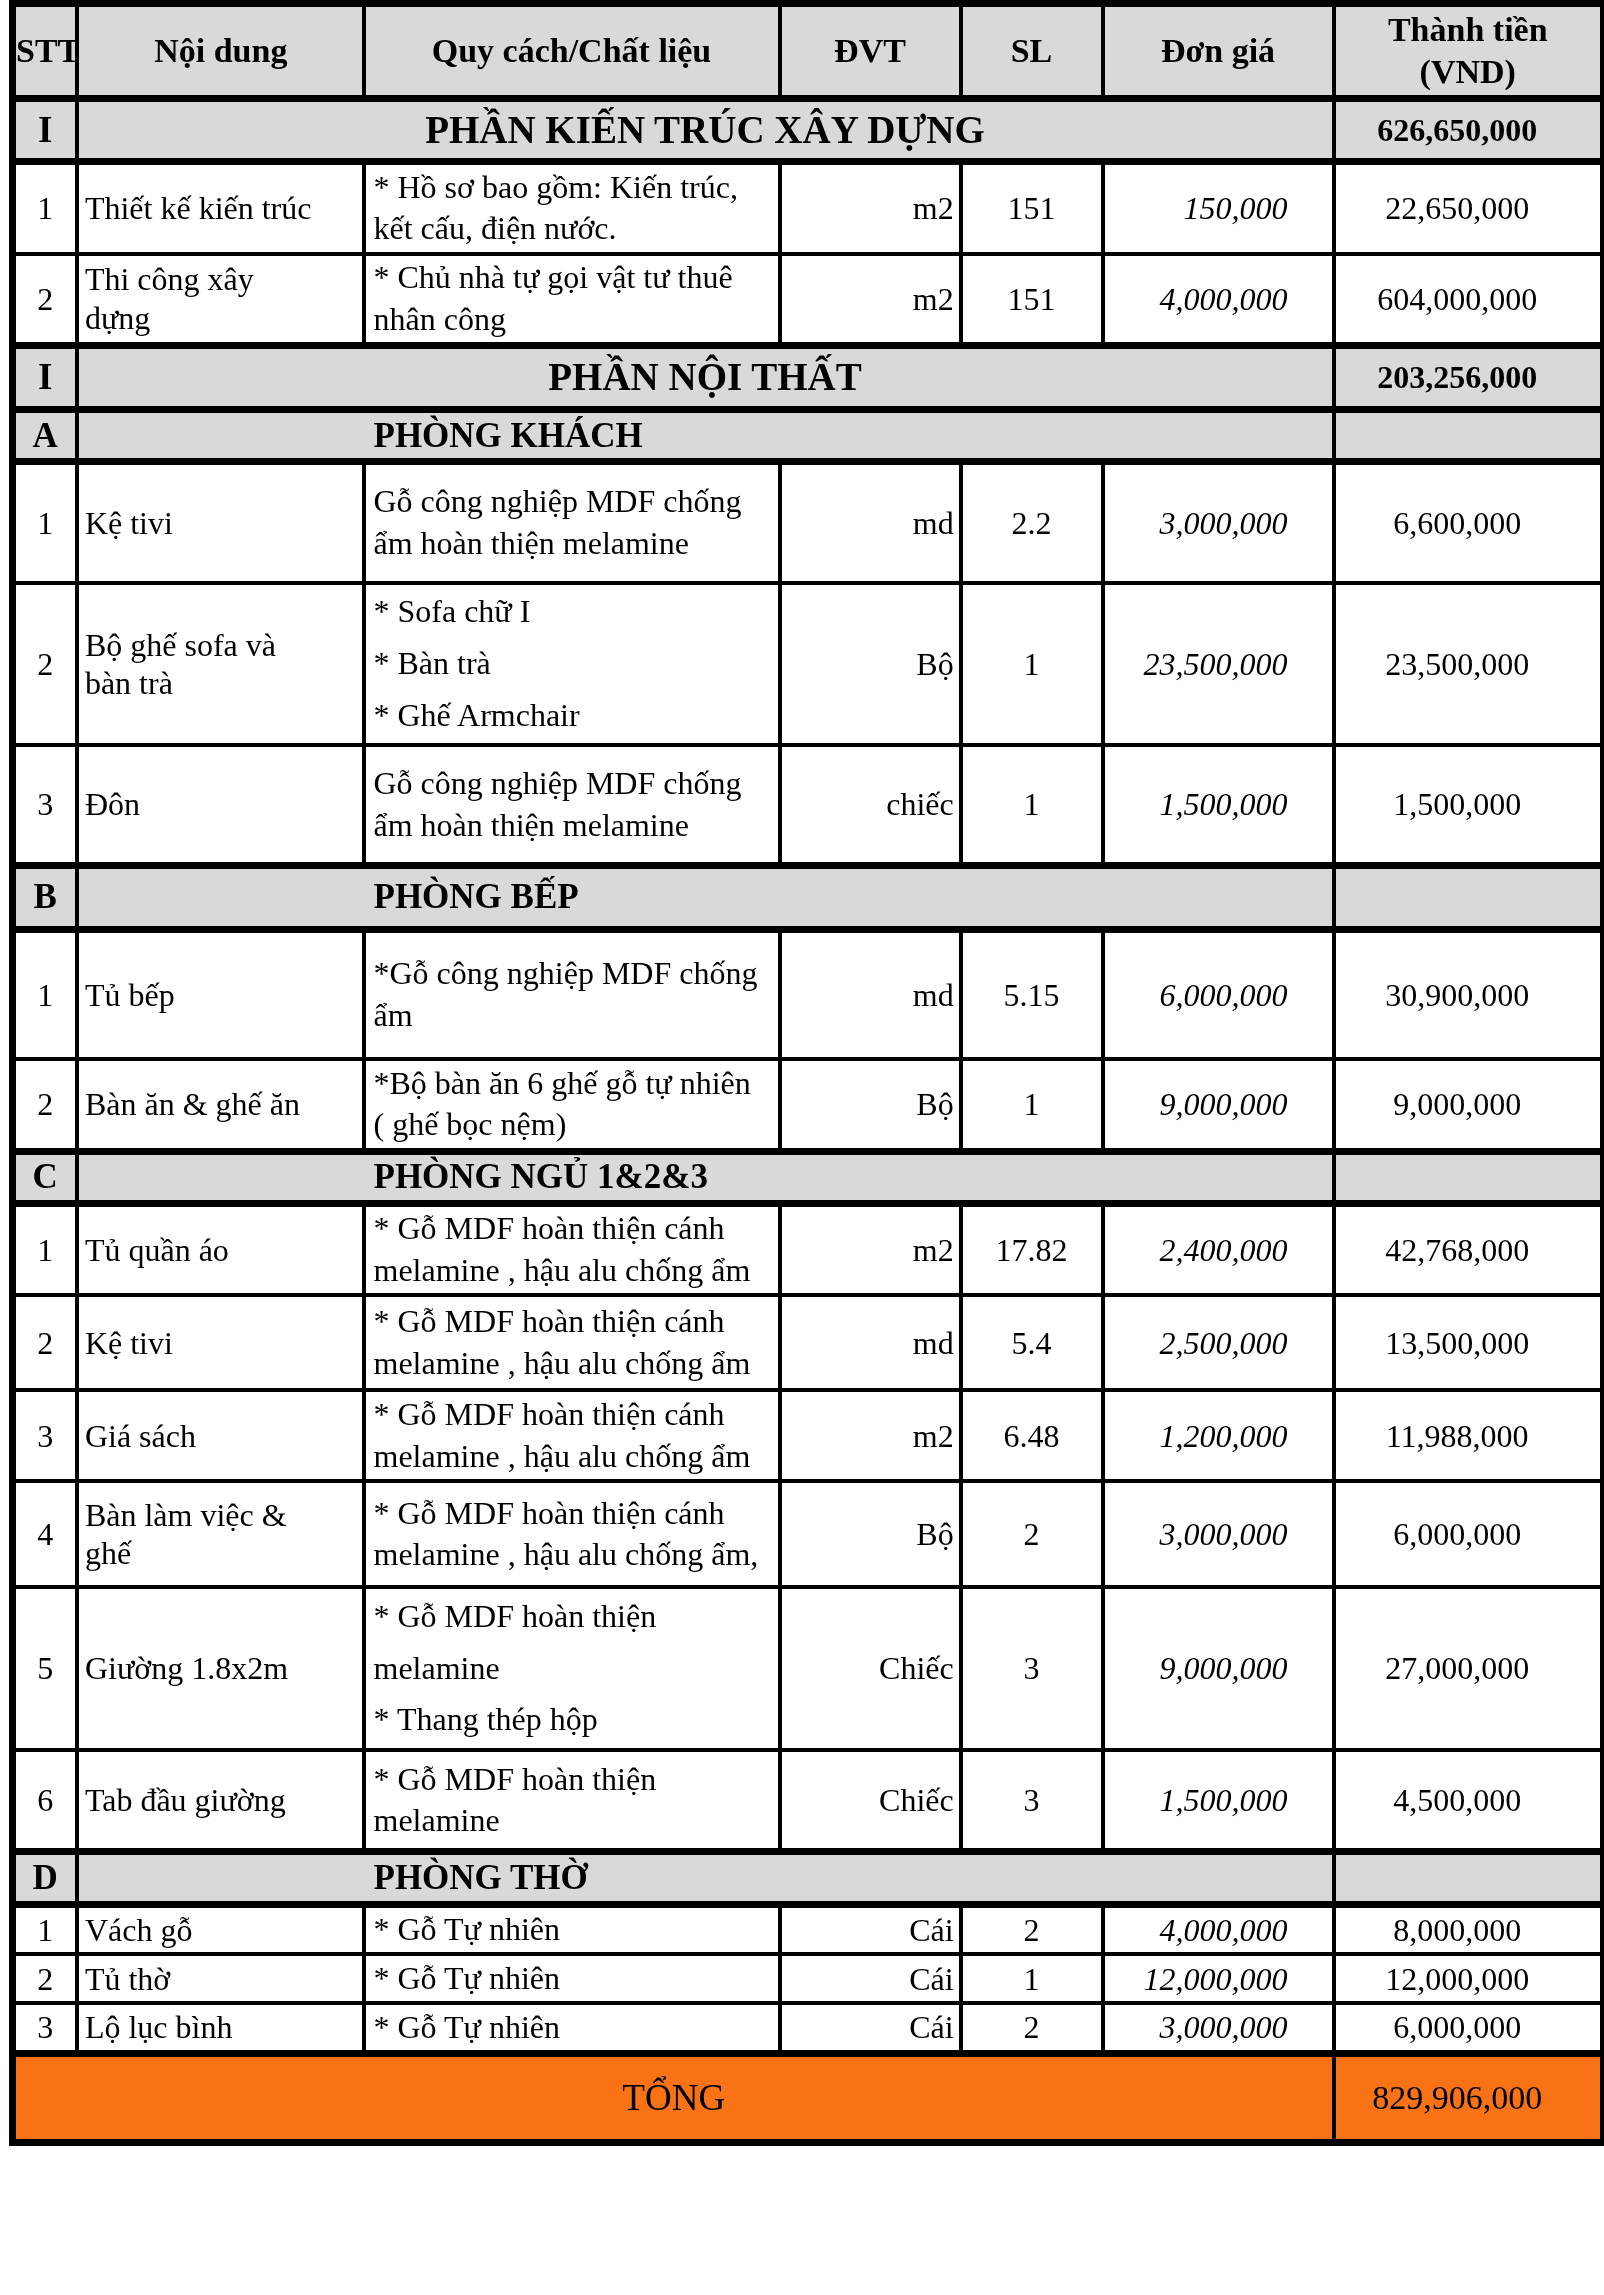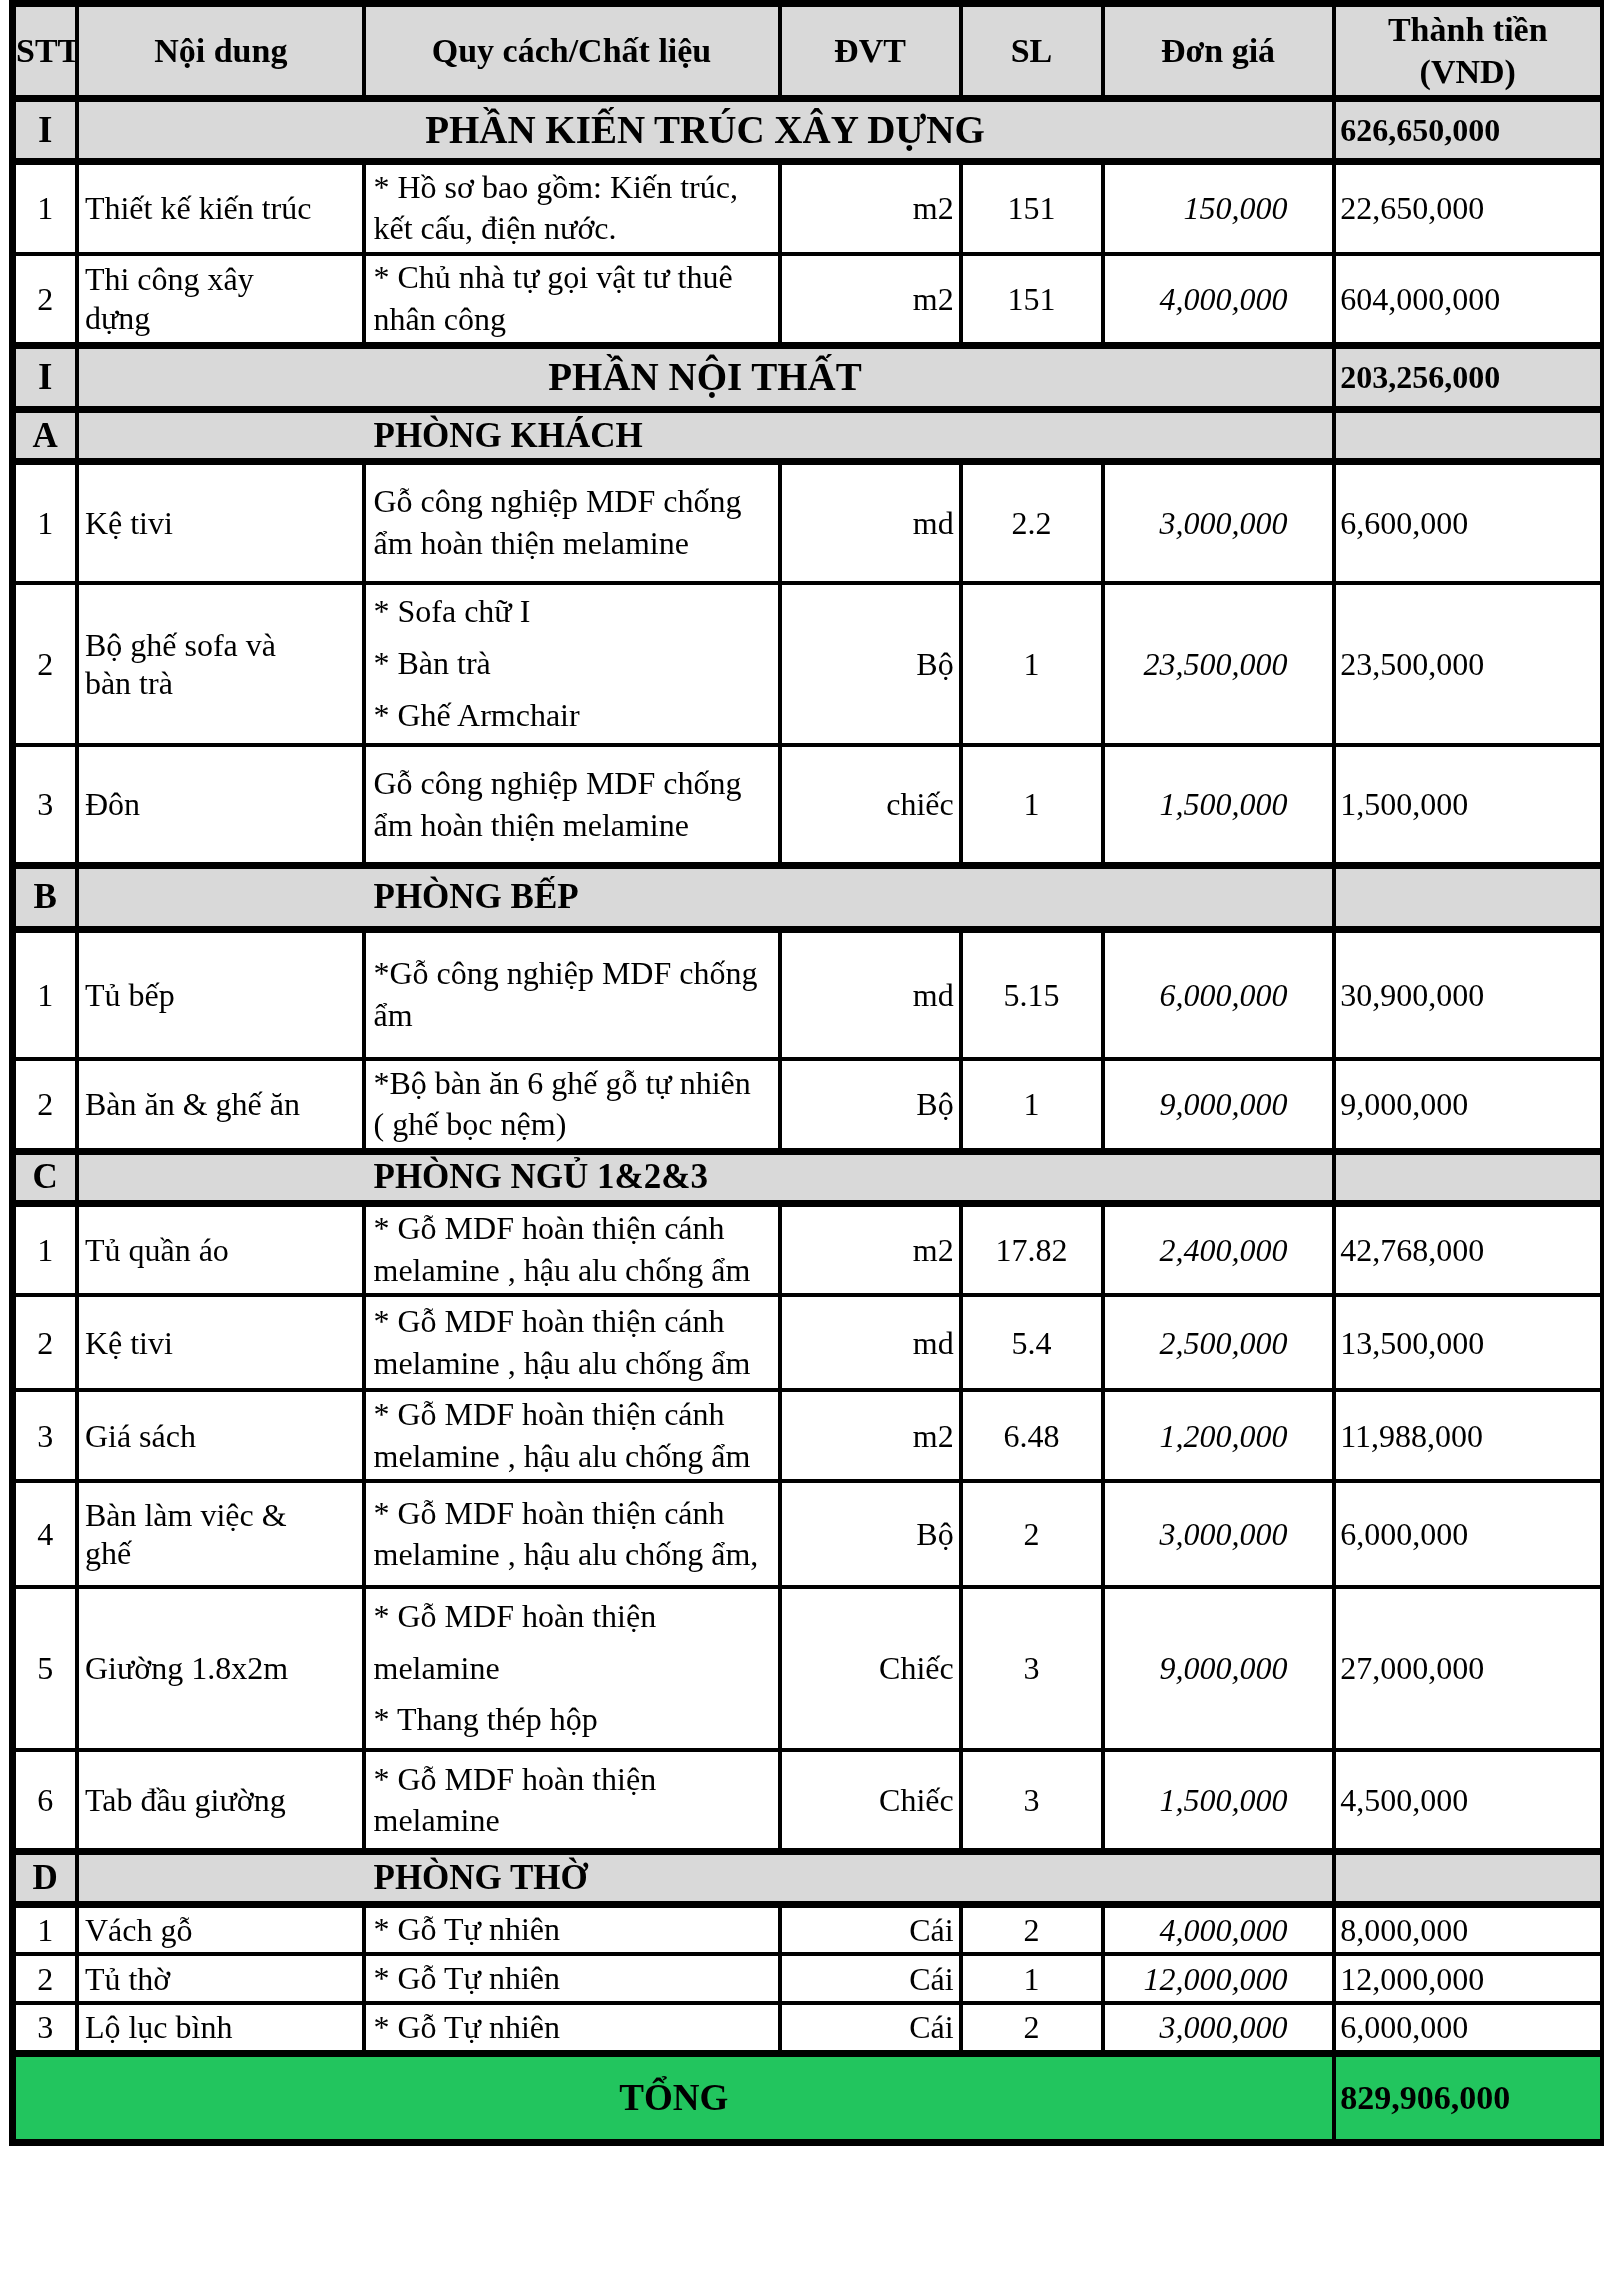--- a/index.html
+++ b/index.html
@@ -43,36 +43,36 @@
   th.h-stt{padding:1.6px 0;font-size:34px;text-align:center;}
   th.h-noidung{text-align:center;padding-left:6.4px;font-family:Liberation Serif, serif;}
   
   td{font-size:32px;line-height:1.2;}
   td.c-stt{text-align:center;}
   td.c-name{text-align:left;white-space:pre-line;padding-left:6.4px;}
   td.c-spec{text-align:left;white-space:pre-line;padding-left:8px;line-height:1.3;}
   td.c-unit{text-align:right;}
   td.c-qty{text-align:center;}
   td.c-price{text-align:right;padding-right:44px;font-style:italic;}
-  td.c-total{text-align:left;padding-right:26px;}
+  td.c-total{text-align:center;padding-right:26px;}
   
   tr.section td{
     background:#d9d9d9;
     font-weight:bold;
     border-top-width:7.2px;
     border-bottom-width:7.2px;
   }
   tr.sec-major td.c-label{text-align:center;font-size:39px;}
   tr.sec-major td.c-stt{font-size:37px;}
   tr.sec-major td.c-total{font-size:32px;font-weight:bold;}
   tr.sec-minor td.c-label{text-align:left;font-size:35px;padding-left:295px;}
   tr.sec-minor td.c-stt{font-size:35px;}
   tr.grand td{
-    background:#22c55e;
-    font-weight:bold;
+    background:#f97316;
+    font-weight:normal;
     border-top-width:7.2px;
   }
   tr.grand td.c-label{text-align:center;font-size:37px;}
   tr.grand td.c-total{font-size:34px;}
   tr.spread td.c-spec{line-height:1.62;}
 </style>
 </head>
 <body>
 
 <div class="page">

